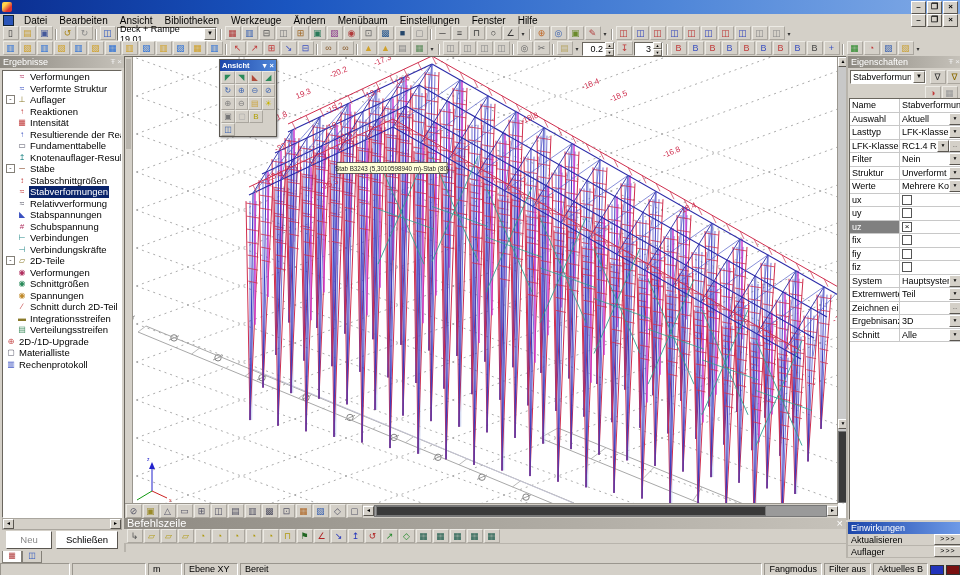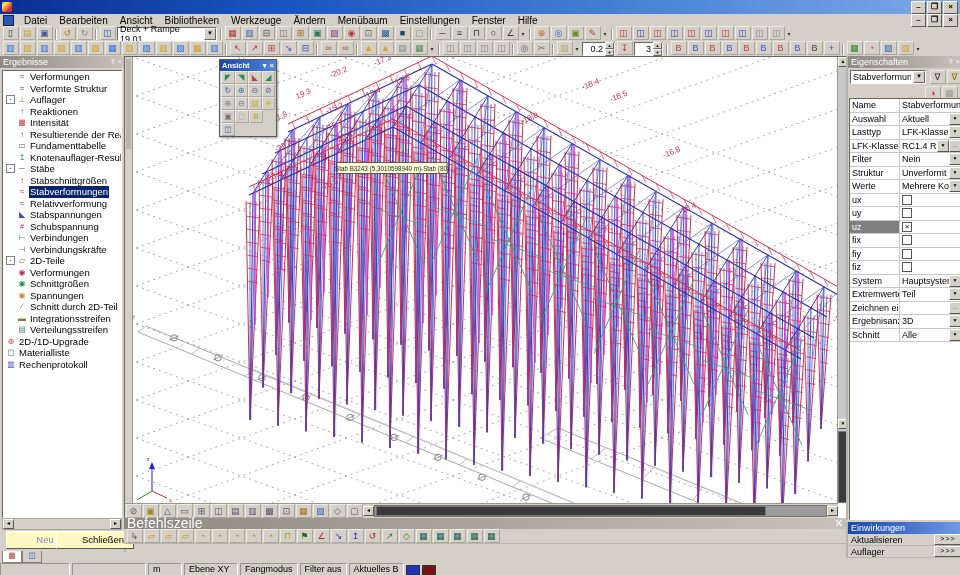--- a/index.html
+++ b/index.html
@@ -38,40 +38,40 @@
         padding-left:3px;display:flex;align-items:center;}
   .phdr .tools{margin-left:auto;display:flex;gap:2px;padding-right:2px;color:#eee;font-size:8px;}
   .sunk{background:#fff;border:1px solid;border-color:#6a665e #fff #fff #6a665e;}
   
   #lp-tree{overflow:hidden;}
   .trow{height:11.5px;line-height:11.5px;white-space:nowrap;display:flex;align-items:center;font-size:9.5px;}
   .trow.sel .tlabel{background:#0a246a;color:#fff;}
   .exp{width:7px;height:7px;border:1px solid #848078;font-size:7px;line-height:5px;text-align:center;margin-right:2px;background:#fff;color:#333;flex:none;}
   .ticon{width:10px;text-align:center;font-size:8px;margin-right:2px;flex:none;}
   .tlabel{padding:0 1px;}
-  .pbtn{position:absolute;height:16px;background:#fef9c3;border:1px solid;border-color:#fff #5a5650 #5a5650 #fff;
-        font-size:9.5px;text-align:center;line-height:15px;padding-left:16px;}
+  .pbtn{position:absolute;height:16px;background:#ffffff;border:1px solid;border-color:#fff #5a5650 #5a5650 #fff;
+        font-size:9.5px;text-align:center;line-height:15px;}
   .scrollh{background:#d4d0c8;border:1px solid #aaa69e;display:flex;align-items:center;}
   .sarrow{width:9px;height:8px;background:#d4d0c8;border:1px solid;border-color:#fff #5a5650 #5a5650 #fff;font-size:5px;line-height:7px;text-align:center;flex:none;}
   
   .prow{display:flex;height:12.5px;border-bottom:1px solid #c8c8c8;font-size:9px;}
   .plabel{width:47px;flex:none;border-right:1px solid #c8c8c8;padding:1px 0 0 2px;background:#fff;overflow:hidden;white-space:nowrap;}
   .plabel.psel{background:#808080;color:#fff;}
   .pval{flex:1;display:flex;align-items:center;padding-left:2px;overflow:hidden;white-space:nowrap;background:#fff;position:relative;}
   .pvt{overflow:hidden;flex:1;}
   .vbtn{flex:none;width:10px;height:10px;background:#d4d0c8;border:1px solid;border-color:#fff #5a5650 #5a5650 #fff;
         font-size:5px;line-height:9px;text-align:center;}
   .cb{width:8px;height:8px;border:1px solid #555;background:#fff;font-size:8px;line-height:7px;text-align:center;}
   
   #ew-hdr{height:12px;background:linear-gradient(90deg,#1c46aa,#6f9be8);color:#fff;font-size:9px;line-height:12px;padding-left:3px;}
   .ewrow{height:11px;display:flex;align-items:center;border-bottom:1px solid #b8b4ac;background:#d4d0c8;font-size:9px;padding-left:3px;}
   .ewbtn{margin-left:auto;width:26px;height:9px;background:#d4d0c8;border:1px solid;border-color:#fff #5a5650 #5a5650 #fff;
          font-size:7px;line-height:8px;text-align:center;letter-spacing:1px;}
   
-  #cmd-hdr{height:11px;background:linear-gradient(90deg,#8e8a82,#c6c2ba);color:#fff;font-size:14px;line-height:11px;padding-left:3px;display:flex;}
+  #cmd-hdr{height:11px;background:linear-gradient(90deg,#8e8a82,#c6c2ba);color:#fff;font-size:11px;line-height:11px;padding-left:3px;display:flex;}
   #cmd-icons{height:14px;display:flex;align-items:center;padding-left:2px;background:#d4d0c8;border-bottom:1px solid #b8b4ac;}
   #cmd-input{width:714px;height:11px;margin:1px 0 0 2px;border:1px solid;border-color:#6a665e #fff #fff #6a665e;
              font-family:"Liberation Sans",sans-serif;font-size:9px;padding:0 2px;background:#fff;}
   
   #status{left:0;top:562px;width:960px;height:13px;display:flex;gap:2px;align-items:stretch;padding-top:1px;}
   .scell{border:1px solid;border-color:#9a968e #fff #fff #9a968e;font-size:9px;line-height:11px;padding:0 4px;white-space:nowrap;overflow:hidden;}
   .swatch{width:12px;margin-top:2px;height:8px;border:1px solid #333;}
   
   #ansicht{width:56px;background:#d4d0c8;border:1px solid #5a5650;box-shadow:1px 1px 2px rgba(0,0,0,.4);}
   #ans-hdr{height:11px;background:linear-gradient(90deg,#1c46aa,#4f86d8);color:#fff;font-size:7.5px;font-weight:bold;
@@ -1827,20 +1827,21 @@
           <span class="ewbtn">&gt;&gt;&gt;</span>
         </div>
       </div>
   </div>
 
   <div class="abs" id="status">
       <div class="scell" style="width: 60px;"></div>
       <div class="scell" style="width: 64px;"></div>
       <div class="scell" style="width: 24px;">m</div>
       <div class="scell" style="width: 44px;">Ebene XY</div>
+      <div class="scell" style="flex: 1 1 0%;">Bereit</div>
       <div class="scell" style="width: auto;">Fangmodus</div>
       <div class="scell" style="width: auto;">Filter aus</div>
       <div class="scell" style="width: auto;">Aktuelles B</div>
       <div class="swatch" style="background: rgb(34, 51, 187);"></div>
       <div class="swatch" style="background: rgb(122, 17, 17);"></div>
     </div>
 
 </div>
 
 </body></html>

